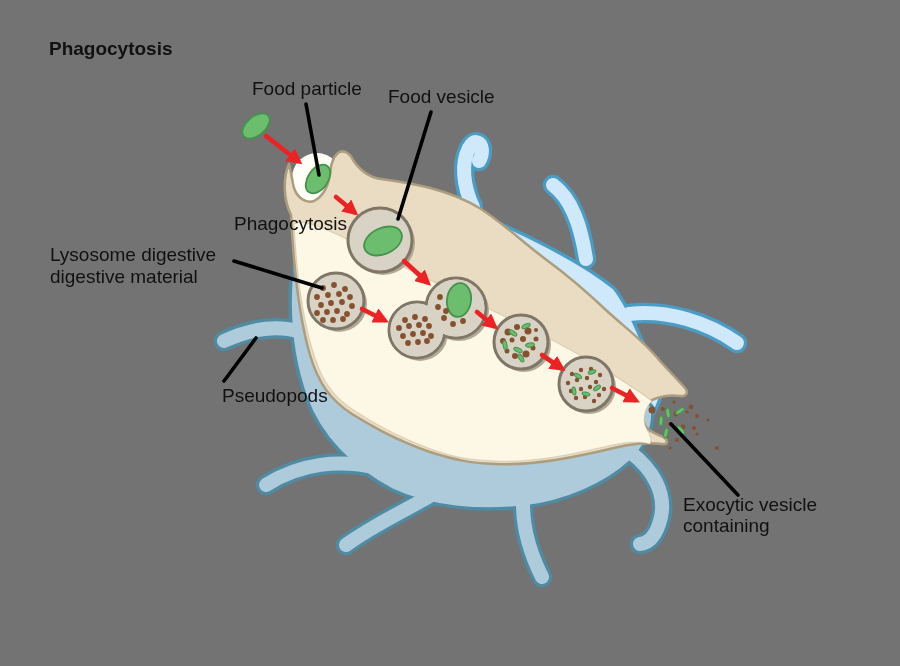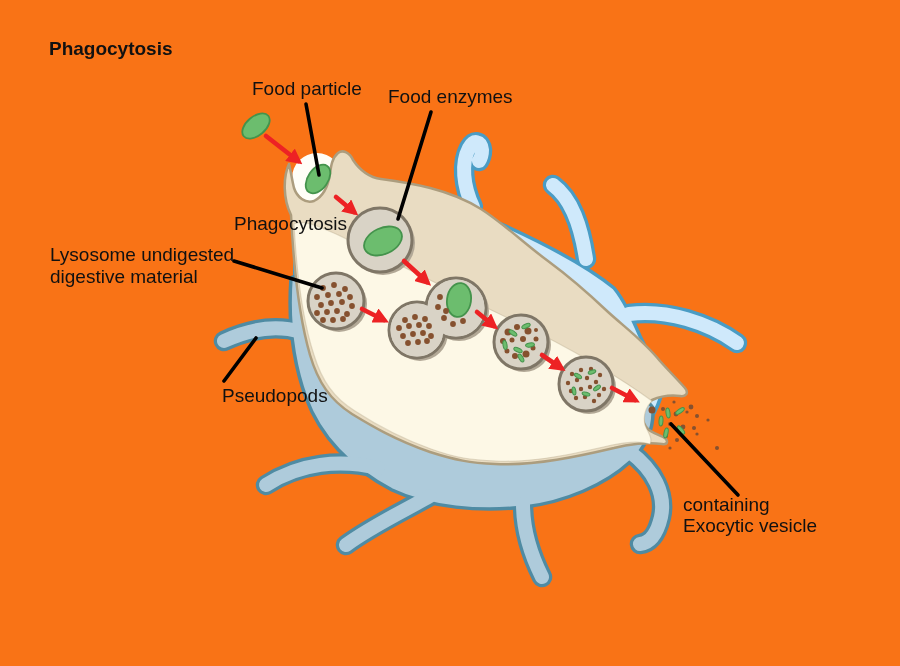--- a/index.html
+++ b/index.html
@@ -1,17 +1,17 @@
 <!DOCTYPE html>
 <html><head>
 <meta charset="utf-8">
 <style>
   html,body{margin:0;padding:0;}
   body{background:#f4f4f5;font-family:"Liberation Sans",sans-serif;}
-  #stage{position:relative;width:900px;height:666px;background:#f97316;overflow:hidden;}
+  #stage{position:relative;width:900px;height:666px;background:#737373;overflow:hidden;}
   #diagram{position:absolute;left:0;top:0;}
   .lbl{position:absolute;color:#111;font-size:19px;line-height:22px;white-space:nowrap;}
   .lbl.title{font-weight:bold;}
   .exo{line-height:21px;}
   
   .gbo{fill:none;stroke:#4f8ba3;stroke-width:20.5;stroke-linecap:round;stroke-linejoin:round;}
   .gbf{fill:none;stroke:#aecbdb;stroke-width:14;stroke-linecap:round;stroke-linejoin:round;}
   .lbo{fill:none;stroke:#4a9cc4;stroke-width:20.5;stroke-linecap:round;stroke-linejoin:round;}
   .lbf{fill:none;stroke:#cfe9fb;stroke-width:14;stroke-linecap:round;stroke-linejoin:round;}
   .ves{fill:#d9d3c6;stroke:#7f7666;stroke-width:3;}
@@ -266,29 +266,29 @@
     <line class="pline" x1="234" y1="261" x2="322" y2="288"></line>
     <line class="pline" x1="256" y1="338" x2="224" y2="381"></line>
     <line class="pline" x1="671" y1="424" x2="738" y2="495"></line>
   </g>
 </svg>
 
 <div class="lbl title" style="left:49px;top:38px;">Phagocytosis</div>
 
 <div class="lbl" style="left:252px;top:78px;">Food particle</div>
 
-<div class="lbl" style="left:388px;top:86px;">Food enzymes</div>
+<div class="lbl" style="left:388px;top:86px;">Food vesicle</div>
 
 <div class="lbl" style="left:234px;top:213px;">Phagocytosis</div>
 
 <div class="lbl" style="left:50px;top:244px;">
-  <div>Lysosome undigested</div>
+  <div>Lysosome digestive</div>
   <div>digestive material</div>
 </div>
 
 <div class="lbl" style="left:174px;top:385px;margin-left:48px;">Pseudopods</div>
 
 <div class="lbl exo" style="left:683px;top:494px;">
+  <div>Exocytic vesicle</div>
   <div>containing</div>
-  <div>Exocytic vesicle</div>
 </div>
 
 </div>
 
 </body></html>

